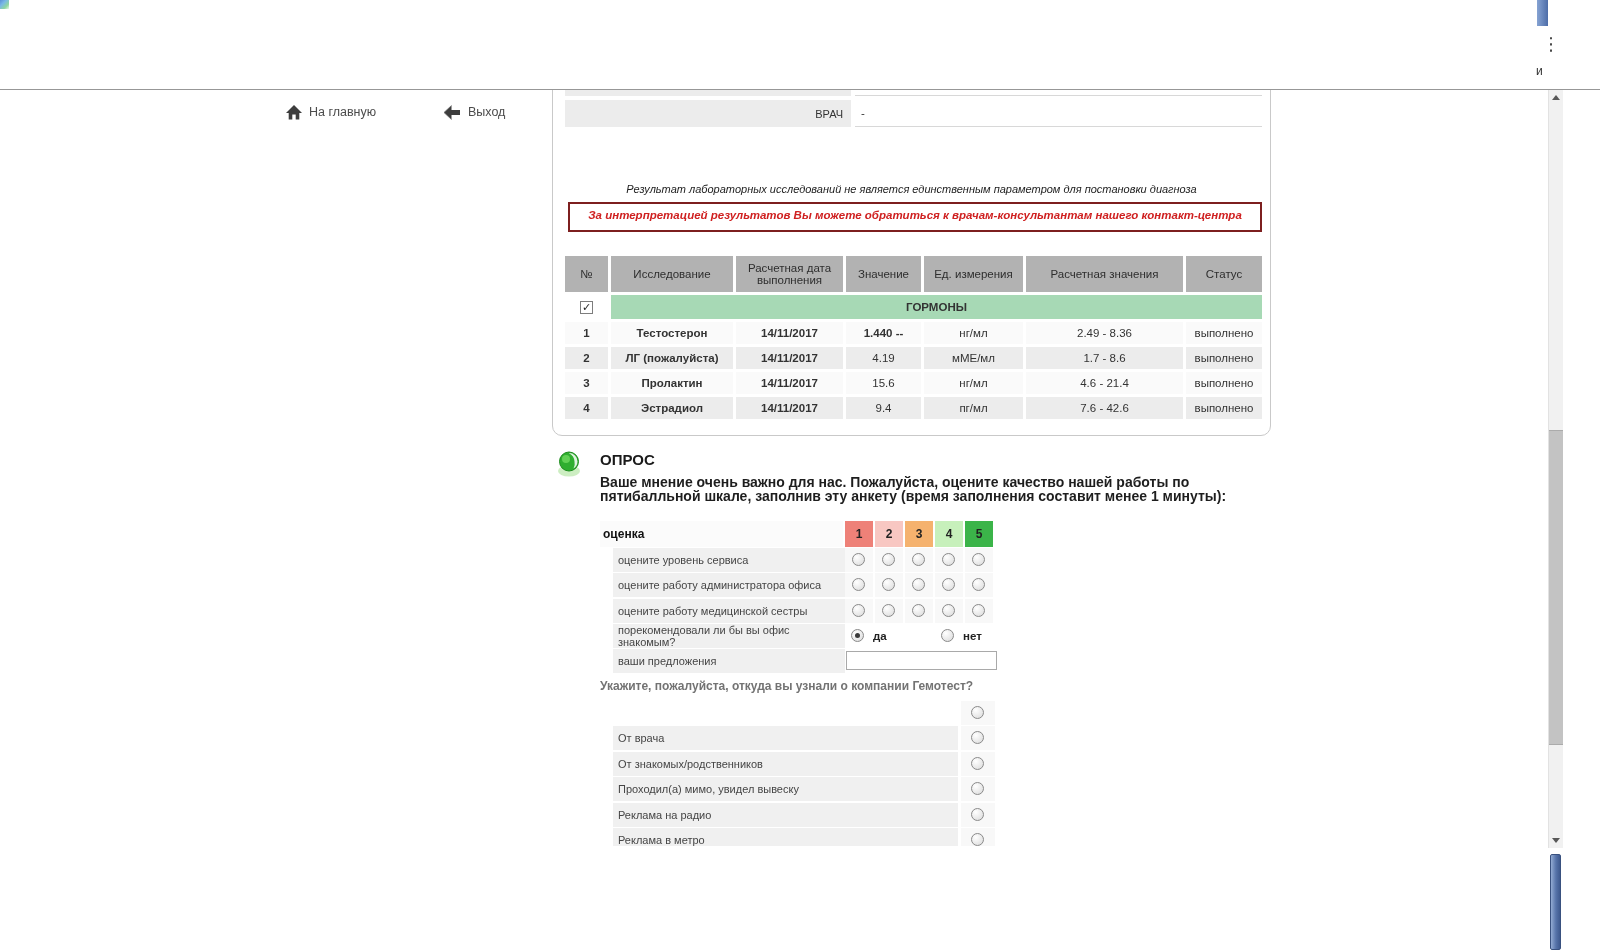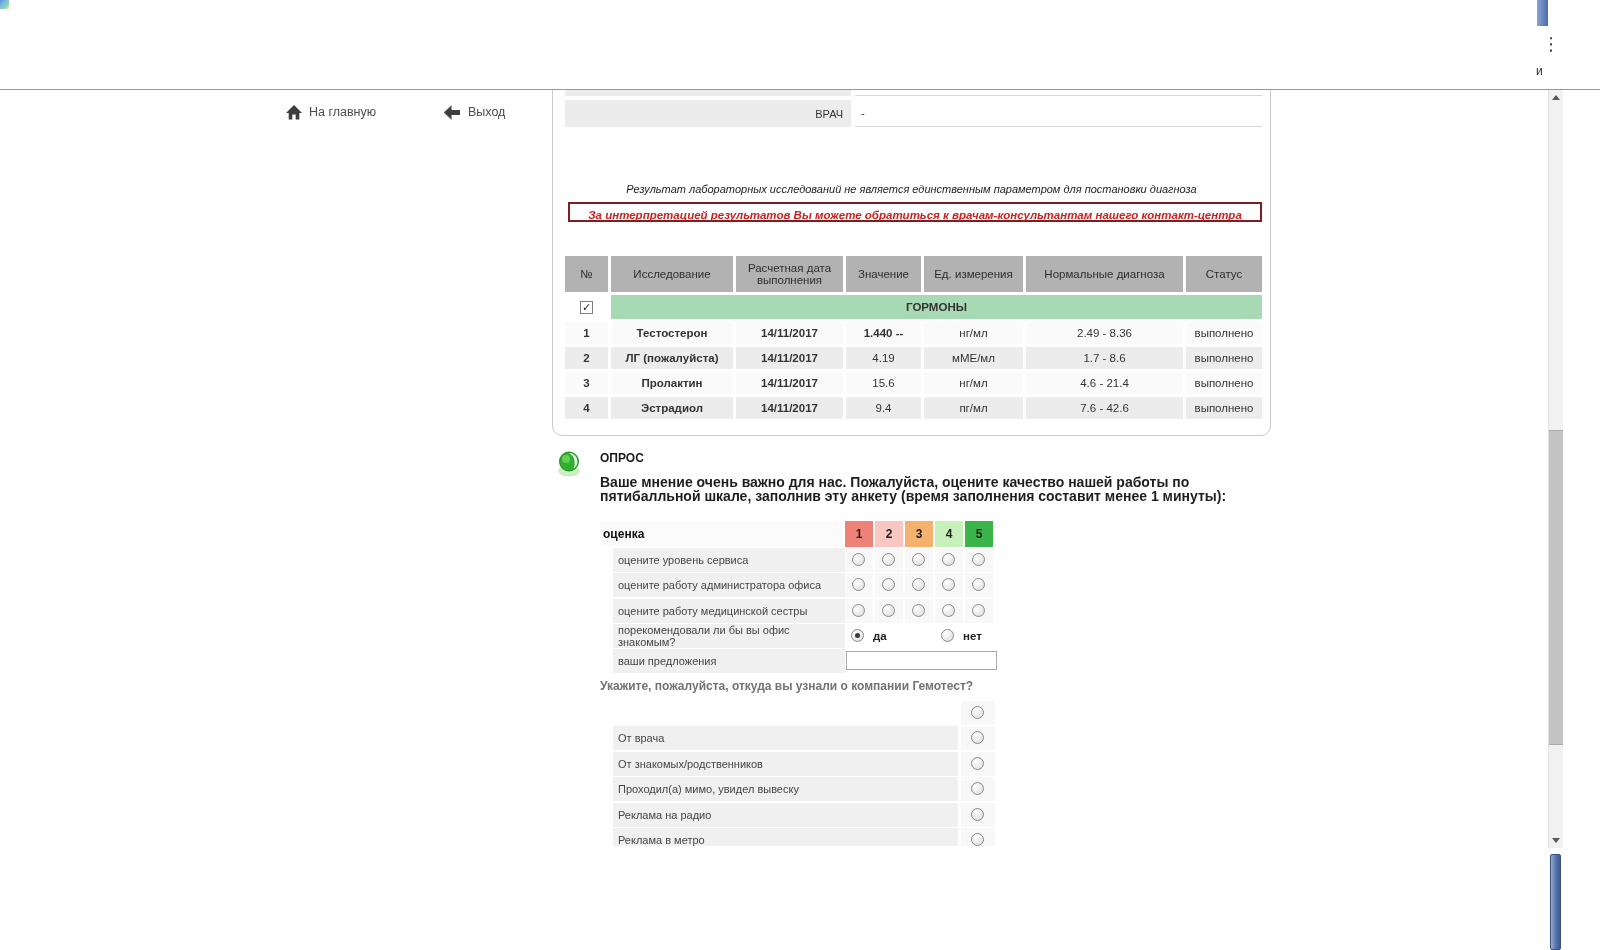--- a/index.html
+++ b/index.html
@@ -32,21 +32,21 @@
                    background:#ececec; font-size:11px; color:#333; text-align:right;
                    padding-right:8px; display:flex; align-items:center; justify-content:flex-end; }
   .info-row .val { position:absolute; left:290px; top:0; right:0; height:100%;
                    border-bottom:1px solid #d8d8d8; font-size:11.5px; color:#333;
                    display:flex; align-items:center; padding-left:6px; }
   .info-row-a { top:45px; height:20px; }
   .info-row-b { top:69px; height:27px; }
 
   .note-line { position:absolute; left:0; top:152px; width:100%; text-align:center;
                font-size:11px; font-style:italic; color:#1c1c1c; }
-  .warn-box { position:absolute; left:15px; top:171px; width:694px; height:20px;
+  .warn-box { position:absolute; left:15px; top:171px; width:694px; height:30px;
               border:2px solid #7d1f1f; color:#cf2020; font-size:11.5px; font-weight:bold;
               font-style:italic; text-align:center; line-height:22px; }
 
   table.results { position:absolute; left:9px; top:222px; border-collapse:separate;
                   border-spacing:3px; table-layout:fixed; }
   table.results th { background:#b2b2b2; color:#2e2e2e; font-weight:normal; font-size:11.5px;
                      height:36px; text-align:center; vertical-align:middle; padding:0 2px; }
   table.results td { font-size:11.5px; height:22px; text-align:center; vertical-align:middle; }
   .c0{width:43px}.c1{width:122px}.c2{width:107px}.c3{width:75px}.c4{width:99px}.c5{width:157px}.c6{width:76px}
   .rt-group .cell-check { background:#ffffff; }
@@ -54,21 +54,21 @@
   .row-a td { background:#fafafa; }
   .row-b td { background:#ececec; }
   td.b { font-weight:bold; }
   td.status { font-size:11px; }
   .checkbox { width:13px; height:13px; background:#fff; border:1px solid #7d7d7d; margin:0 auto;
               font-size:11px; line-height:11px; color:#1f1f1f; text-align:center; cursor:pointer; }
   .checkbox::after { content:"✓"; }
 
   
   .survey-icon { position:absolute; left:556px; top:450px; width:27px; height:27px; z-index:2; }
-  .survey-title { position:absolute; left:600px; top:451px; font-size:12px; font-weight:bold; color:#1a1a1a; z-index:2; }
+  .survey-title { position:absolute; left:600px; top:451px; font-size:15px; font-weight:bold; color:#1a1a1a; z-index:2; }
   .survey-intro { position:absolute; left:600px; top:476px; width:640px; font-size:14px;
                   font-weight:bold; color:#1e1e1e; line-height:13.5px; z-index:2; }
 
   .svy-row { position:absolute; left:600px; width:398px; height:24px; z-index:2; }
   .svy-row .row-lbl { position:absolute; left:13px; top:0; width:232px; height:100%;
                       background:#f0f0f0; font-size:11px; color:#454545; display:flex;
                       align-items:center; padding-left:5px; }
   .scale-row { top:521px; height:26px; }
   .scale-lbl { position:absolute; left:0; top:0; width:243px; height:100%; background:#fbfbfb;
                font-size:12px; font-weight:bold; color:#111; display:flex; align-items:center; padding-left:3px; }
@@ -130,21 +130,21 @@
     <div class="warn-box">За интерпретацией результатов Вы можете обратиться к врачам-консультантам нашего контакт-центра</div>
 
     <table class="results">
       <tbody>
           <tr class="rt-head">
         <th class="c0">№</th>
         <th class="c1">Исследование</th>
         <th class="c2">Расчетная дата выполнения</th>
         <th class="c3">Значение</th>
         <th class="c4">Ед. измерения</th>
-        <th class="c5">Нормальные диагноза</th>
+        <th class="c5">Расчетная значения</th>
         <th class="c6">Статус</th>
       </tr>
       <tr class="rt-group">
         <td class="cell-check">
               <div class="checkbox"></div>
             </td>
         <td class="group-cell" colspan="6">ГОРМОНЫ</td>
       </tr>
       <tr class="row-a">
         <td class="b">1</td>

